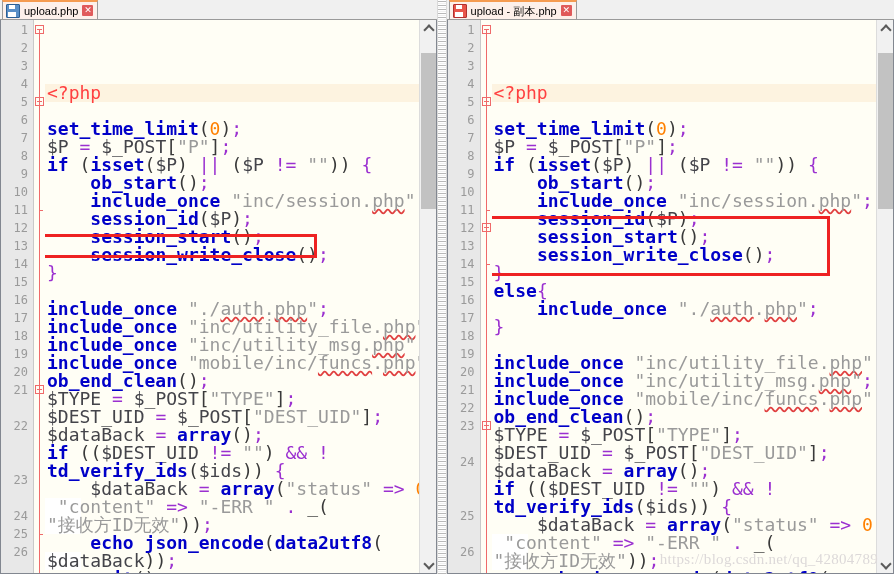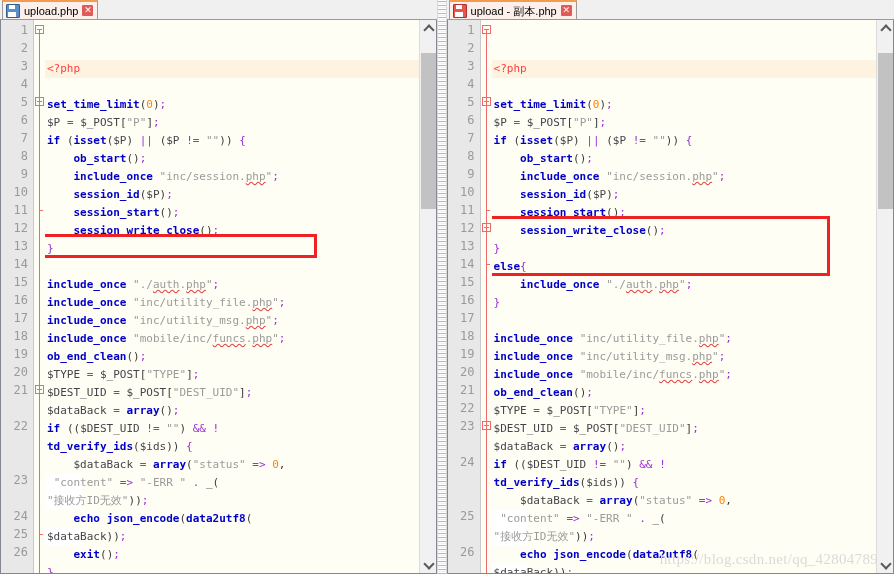--- a/index.html
+++ b/index.html
@@ -182,21 +182,21 @@
     left: 5px;
     width: 4px; height: 1px;
     background: #ef6a6a;
   }
 
   .code {
     flex: 1;
     position: relative;
     background: #fffef5;
     font-family: "DejaVu Sans Mono", "Liberation Mono", monospace;
-    font-size: 11px;
+    font-size: 18px;
     padding-top: 1px;
     overflow: hidden;
     white-space: pre;
   }
   .row {
     height: 18px;
     line-height: 18px;
     padding-left: 2px;
     position: relative;
   }

